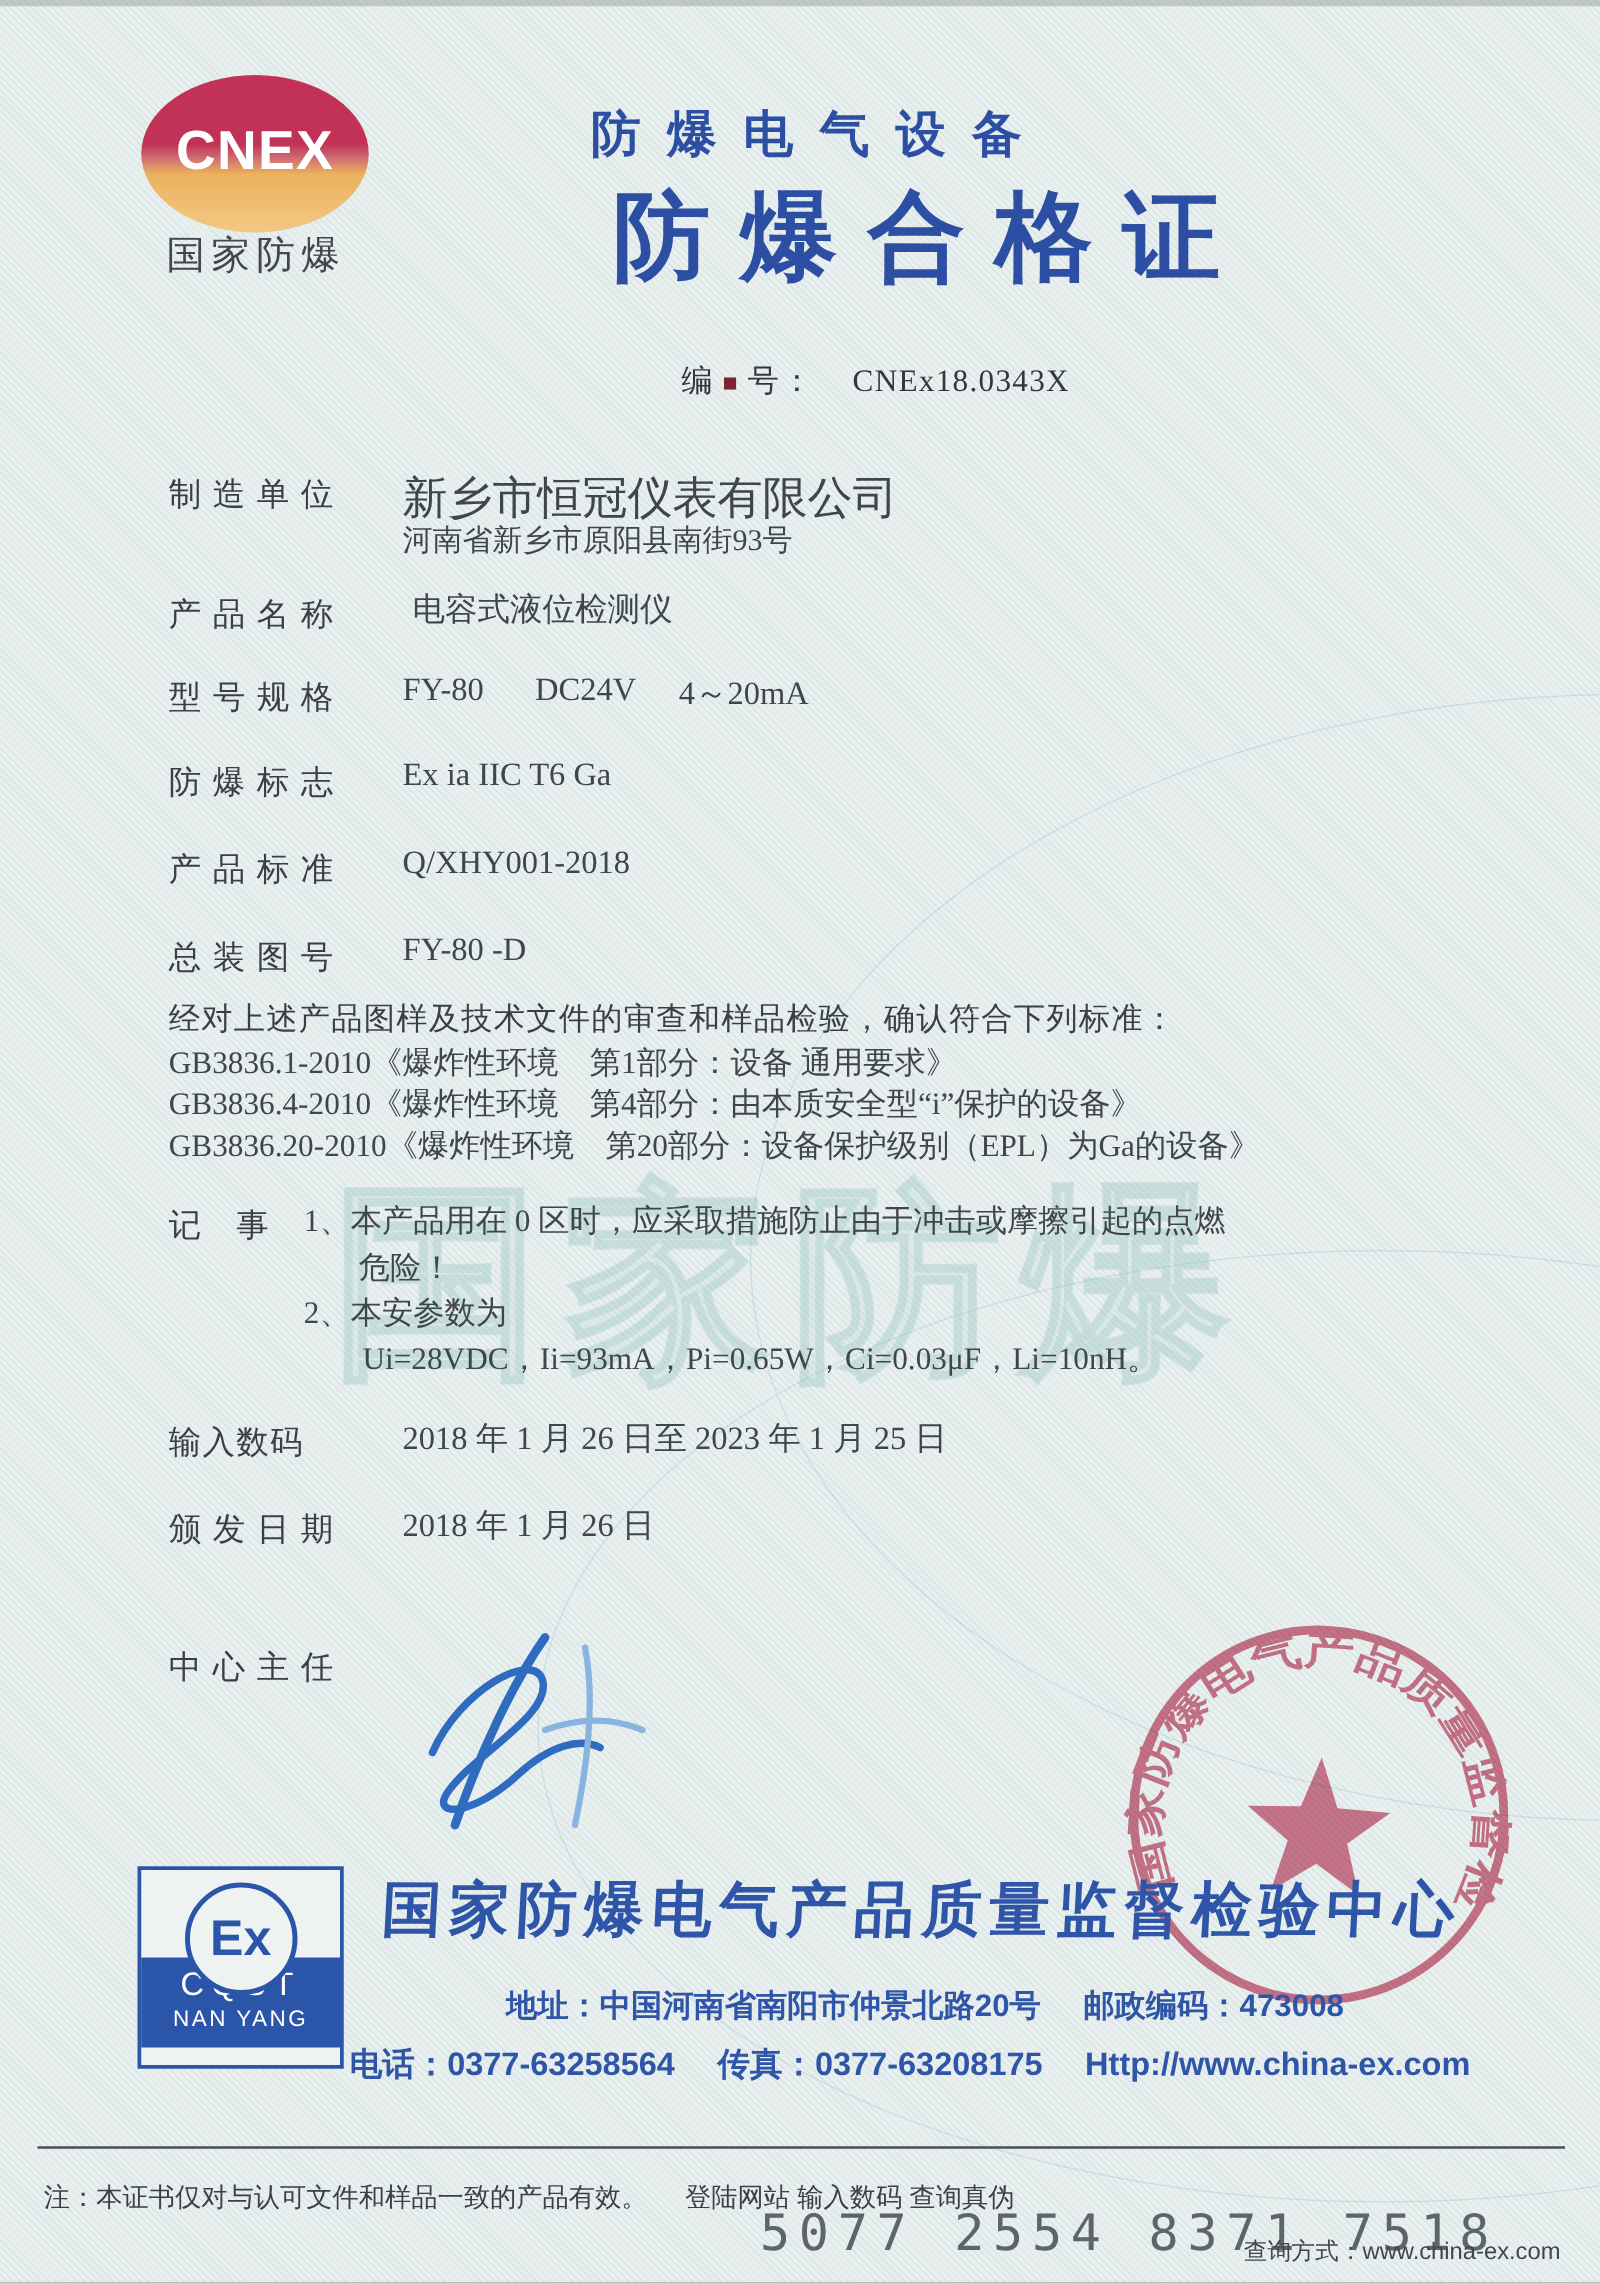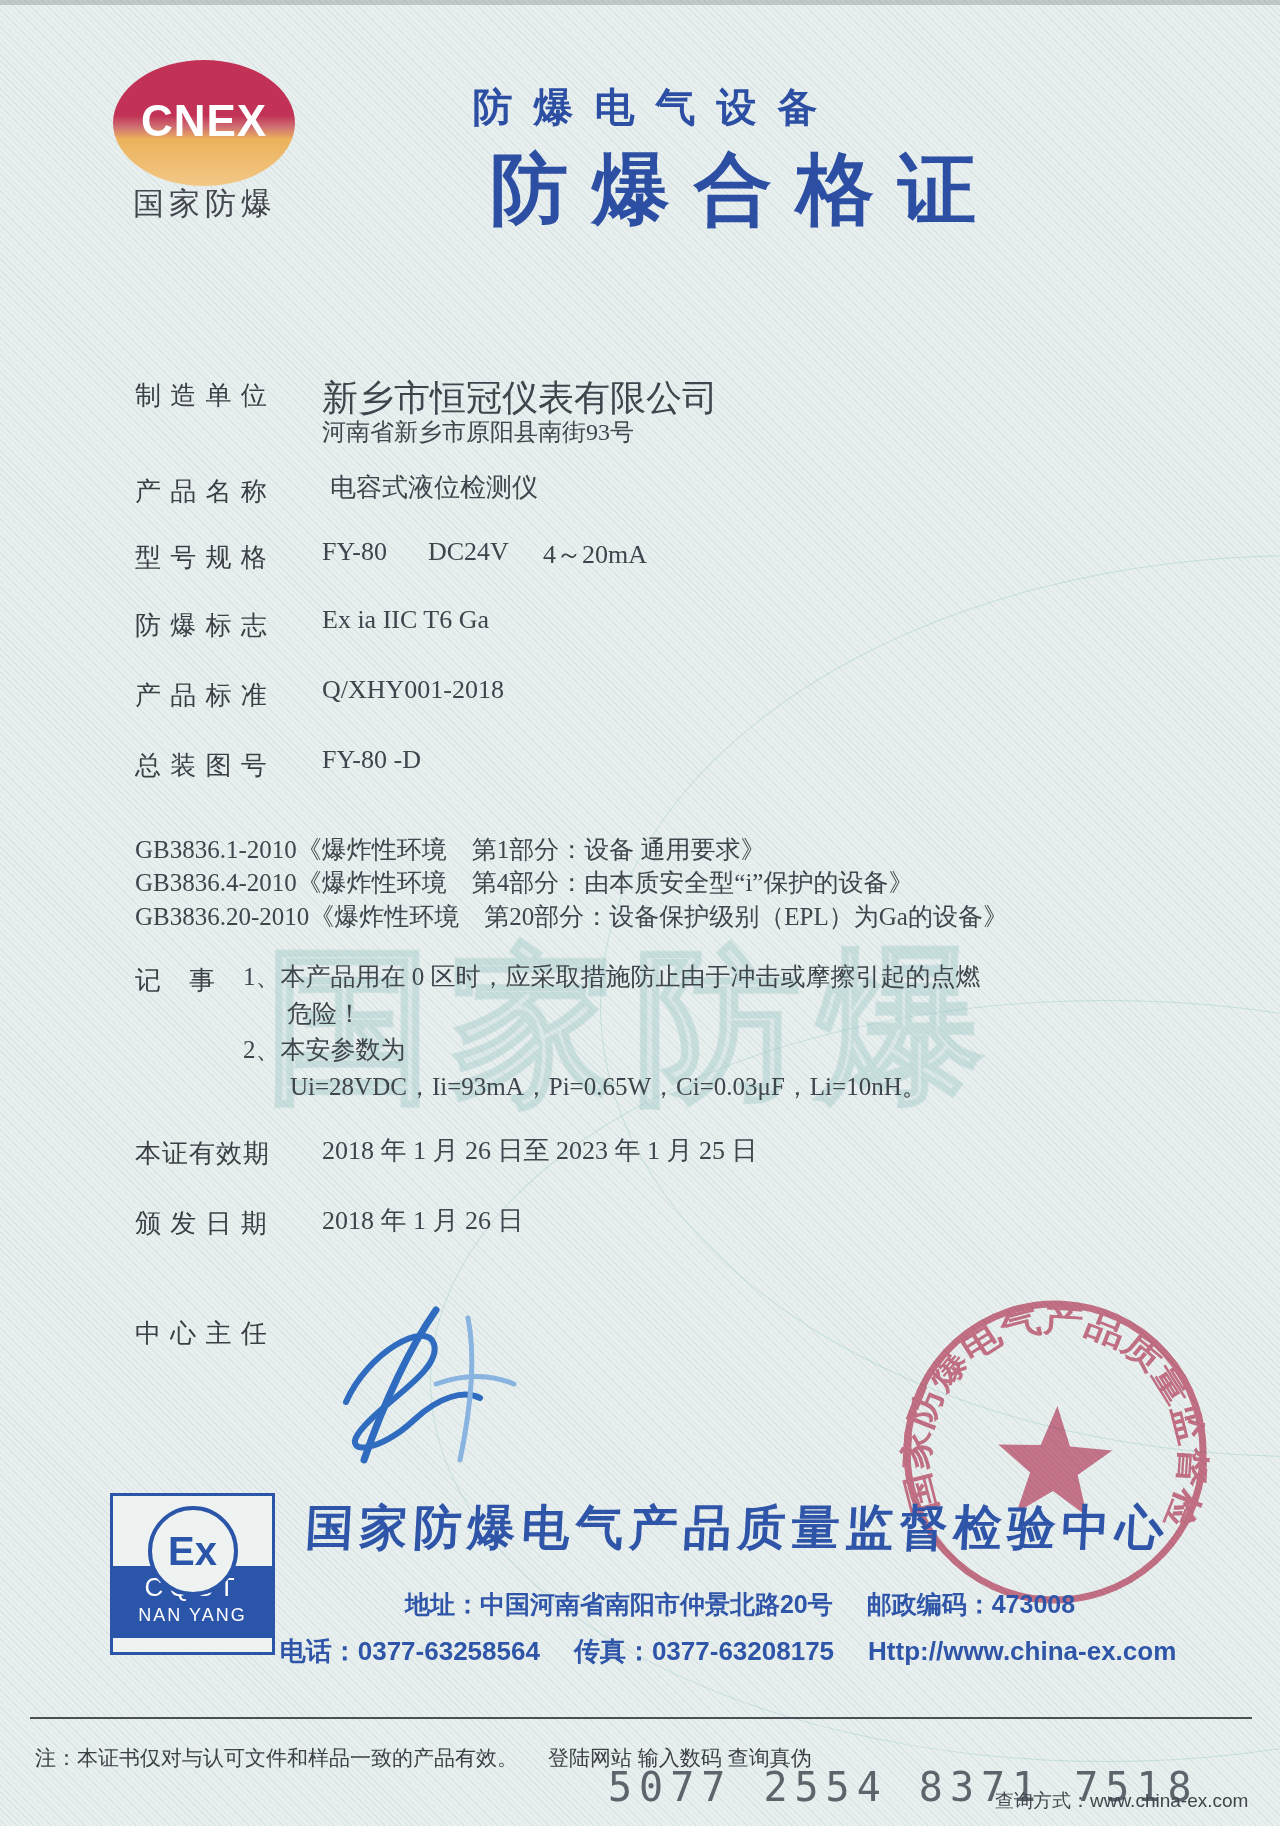--- a/index.html
+++ b/index.html
@@ -132,20 +132,23 @@
   <div class="abs watermark">国家防爆</div>
 
   <div class="abs cnex-ellipse">
     <span class="cnex-text">CNEX</span>
   </div>
   <div class="abs cnex-caption sans">国家防爆</div>
 
   <div class="abs subtitle sans">防爆电气设备</div>
   <div class="abs main-title sans">防爆合格证</div>
 
+  <div class="abs cert-no">
+    <span>编</span><span class="dot">■</span><span>号：</span><span class="val">CNEx18.0343X</span>
+  </div>
 
   <div class="abs flabel" style="left:135px;top:378px;">制 造 单 位</div>
   <div class="abs fvalue" style="left:322px;top:374px;font-size:36px;">新乡市恒冠仪表有限公司</div>
   <div class="abs fvalue small" style="left:322px;top:416px;">河南省新乡市原阳县南街93号</div>
 
   <div class="abs flabel" style="left:135px;top:474px;">产 品 名 称</div>
   <div class="abs fvalue" style="left:330px;top:470px;">电容式液位检测仪</div>
 
   <div class="abs flabel" style="left:135px;top:540px;"></div>
   <div class="abs flabel" style="left:135px;top:540px;">型 号 规 格</div>
@@ -155,35 +158,36 @@
 
   <div class="abs flabel" style="left:135px;top:608px;">防 爆 标 志</div>
   <div class="abs fvalue" style="left:322px;top:605px;">Ex ia IIC T6 Ga</div>
 
   <div class="abs flabel" style="left:135px;top:678px;">产 品 标 准</div>
   <div class="abs fvalue" style="left:322px;top:675px;">Q/XHY001-2018</div>
 
   <div class="abs flabel" style="left:135px;top:748px;">总 装 图 号</div>
   <div class="abs fvalue" style="left:322px;top:745px;">FY-80 -D</div>
 
+  <div class="abs flabel" style="left:135px;top:798px;font-size:25px;">经对上述产品图样及技术文件的审查和样品检验，确认符合下列标准：</div>
   <div class="abs std-line" style="left:135px;top:833px;">GB3836.1-2010《爆炸性环境　第1部分：设备 通用要求》</div>
   <div class="abs std-line" style="left:135px;top:866px;">GB3836.4-2010《爆炸性环境　第4部分：由本质安全型“i”保护的设备》</div>
   <div class="abs std-line" style="left:135px;top:900px;">GB3836.20-2010《爆炸性环境　第20部分：设备保护级别（EPL）为Ga的设备》</div>
 
   <div class="abs flabel" style="left:135px;top:963px;">记　事</div>
   <div class="abs fvalue" style="left:243px;top:960px;font-size:25px;">
     <span>1、</span><span>本产品用在 0 区时，应采取措施防止由于冲击或摩擦引起的点燃</span>
   </div>
   <div class="abs fvalue" style="left:287px;top:997px;font-size:25px;">危险！</div>
   <div class="abs fvalue" style="left:243px;top:1033px;font-size:25px;">
     <span>2、</span><span>本安参数为</span>
   </div>
   <div class="abs fvalue" style="left:290px;top:1070px;font-size:25px;">Ui=28VDC，Ii=93mA，Pi=0.65W，Ci=0.03μF，Li=10nH。</div>
 
-  <div class="abs flabel" style="left:135px;top:1136px;">本证有效期</div>
+  <div class="abs flabel" style="left:135px;top:1136px;">输入数码</div>
   <div class="abs fvalue" style="left:322px;top:1133px;">2018 年 1 月 26 日至  2023 年 1 月 25 日</div>
 
   <div class="abs flabel" style="left:135px;top:1206px;">颁 发 日 期</div>
   <div class="abs fvalue" style="left:322px;top:1203px;">2018 年 1 月 26 日</div>
 
   <div class="abs flabel" style="left:135px;top:1316px;">中 心 主 任</div>
   <svg class="abs sig-svg" width="210" height="190" viewBox="0 0 210 190">
     <g fill="none" stroke-linecap="round">
       <path d="M118,18 C92,55 66,110 46,168" stroke="#2f6cc0" stroke-width="7"></path>
       <path d="M28,110 C50,60 108,28 116,52 C124,80 60,112 40,142 C26,163 62,160 96,128 C122,104 146,98 162,106" stroke="#2f6cc0" stroke-width="6"></path>

